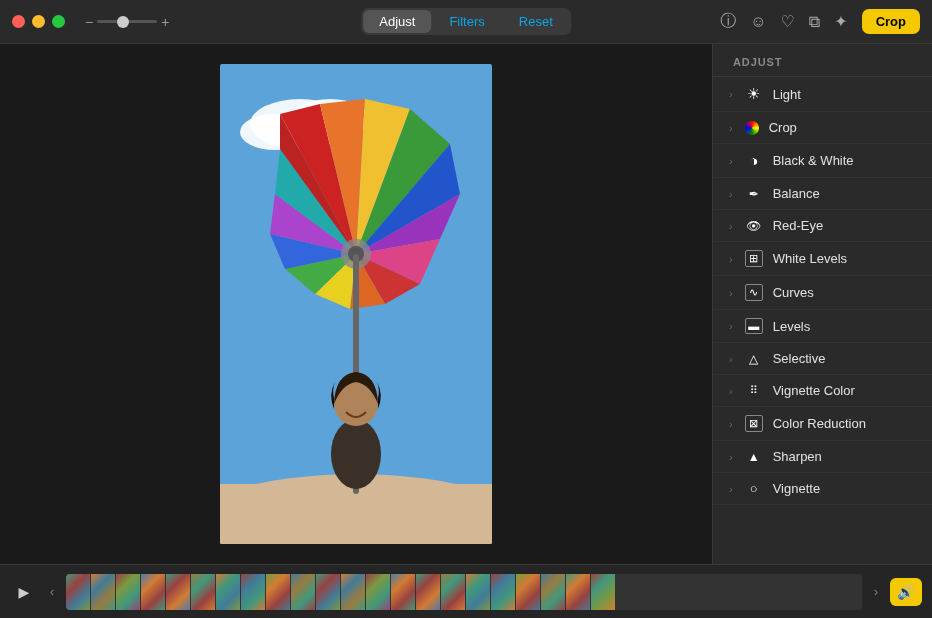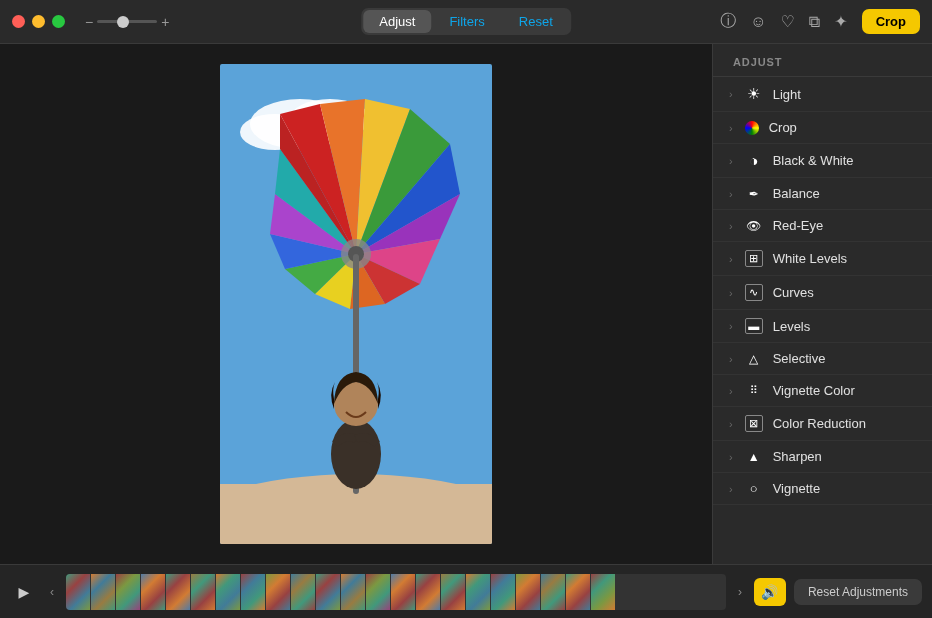--- a/index.html
+++ b/index.html
@@ -478,14 +478,13 @@
       <div class="film-frame" style="background:linear-gradient(135deg,#8a4,#e83,#a44,#48a);"></div>
       <div class="film-frame" style="background:linear-gradient(135deg,#48a,#a84,#4a8,#a44);"></div>
       <div class="film-frame" style="background:linear-gradient(135deg,#4a8,#e83,#a44,#48a);"></div>
       <div class="film-frame" style="background:linear-gradient(135deg,#a44,#4a8,#8a4,#e83);"></div>
     </div>
   </div>
   <span class="filmstrip-nav">›</span>
 
   <div class="volume-btn">🔊</div>
 
-  <button class="reset-btn">Reset Adjustments</button>
 </div>
 
 </body></html>

